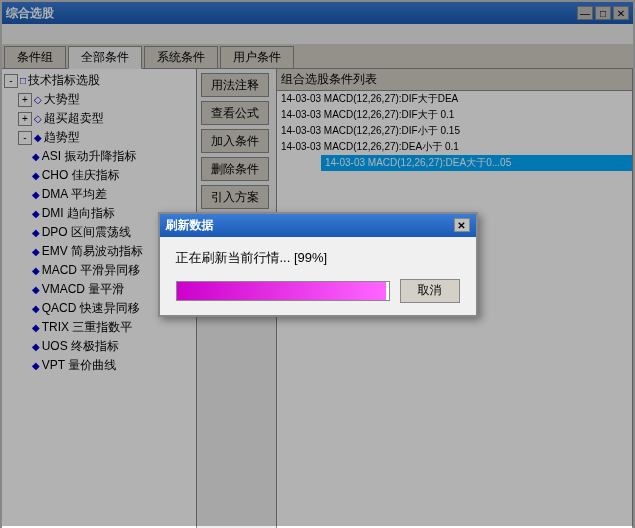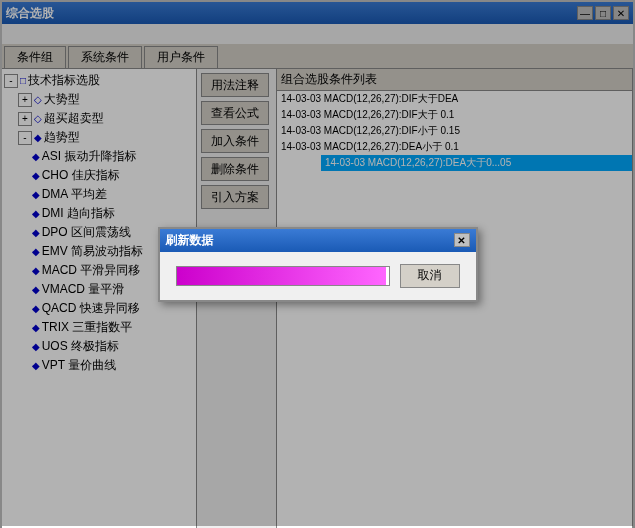--- a/index.html
+++ b/index.html
@@ -302,20 +302,21 @@
     <span class="title-bar-text">综合选股</span>
     <div class="title-bar-buttons">
       <div class="title-btn">—</div>
       <div class="title-btn">□</div>
       <div class="title-btn">✕</div>
     </div>
   </div>
 
   <div class="tab-bar">
     <div class="tab">条件组</div>
+    <div class="tab active">全部条件</div>
     <div class="tab">系统条件</div>
     <div class="tab">用户条件</div>
   </div>
 
   <div class="content-area">
 
     <div class="left-panel">
       <div class="tree-area">
 
         <div class="tree-item">
@@ -445,20 +446,21 @@
     </div>
   </div>
 
   <div class="dialog-overlay">
     <div class="dialog">
       <div class="dialog-title">
         <span>刷新数据</span>
         <div class="dialog-close">✕</div>
       </div>
       <div class="dialog-body">
+        <div class="dialog-message">正在刷新当前行情...  [99%]</div>
         <div class="progress-container">
           <div class="progress-bar-bg">
             <div class="progress-bar-fill" style="width: 99%"></div>
           </div>
           <div class="cancel-btn">取消</div>
         </div>
       </div>
     </div>
   </div>
 </div>

